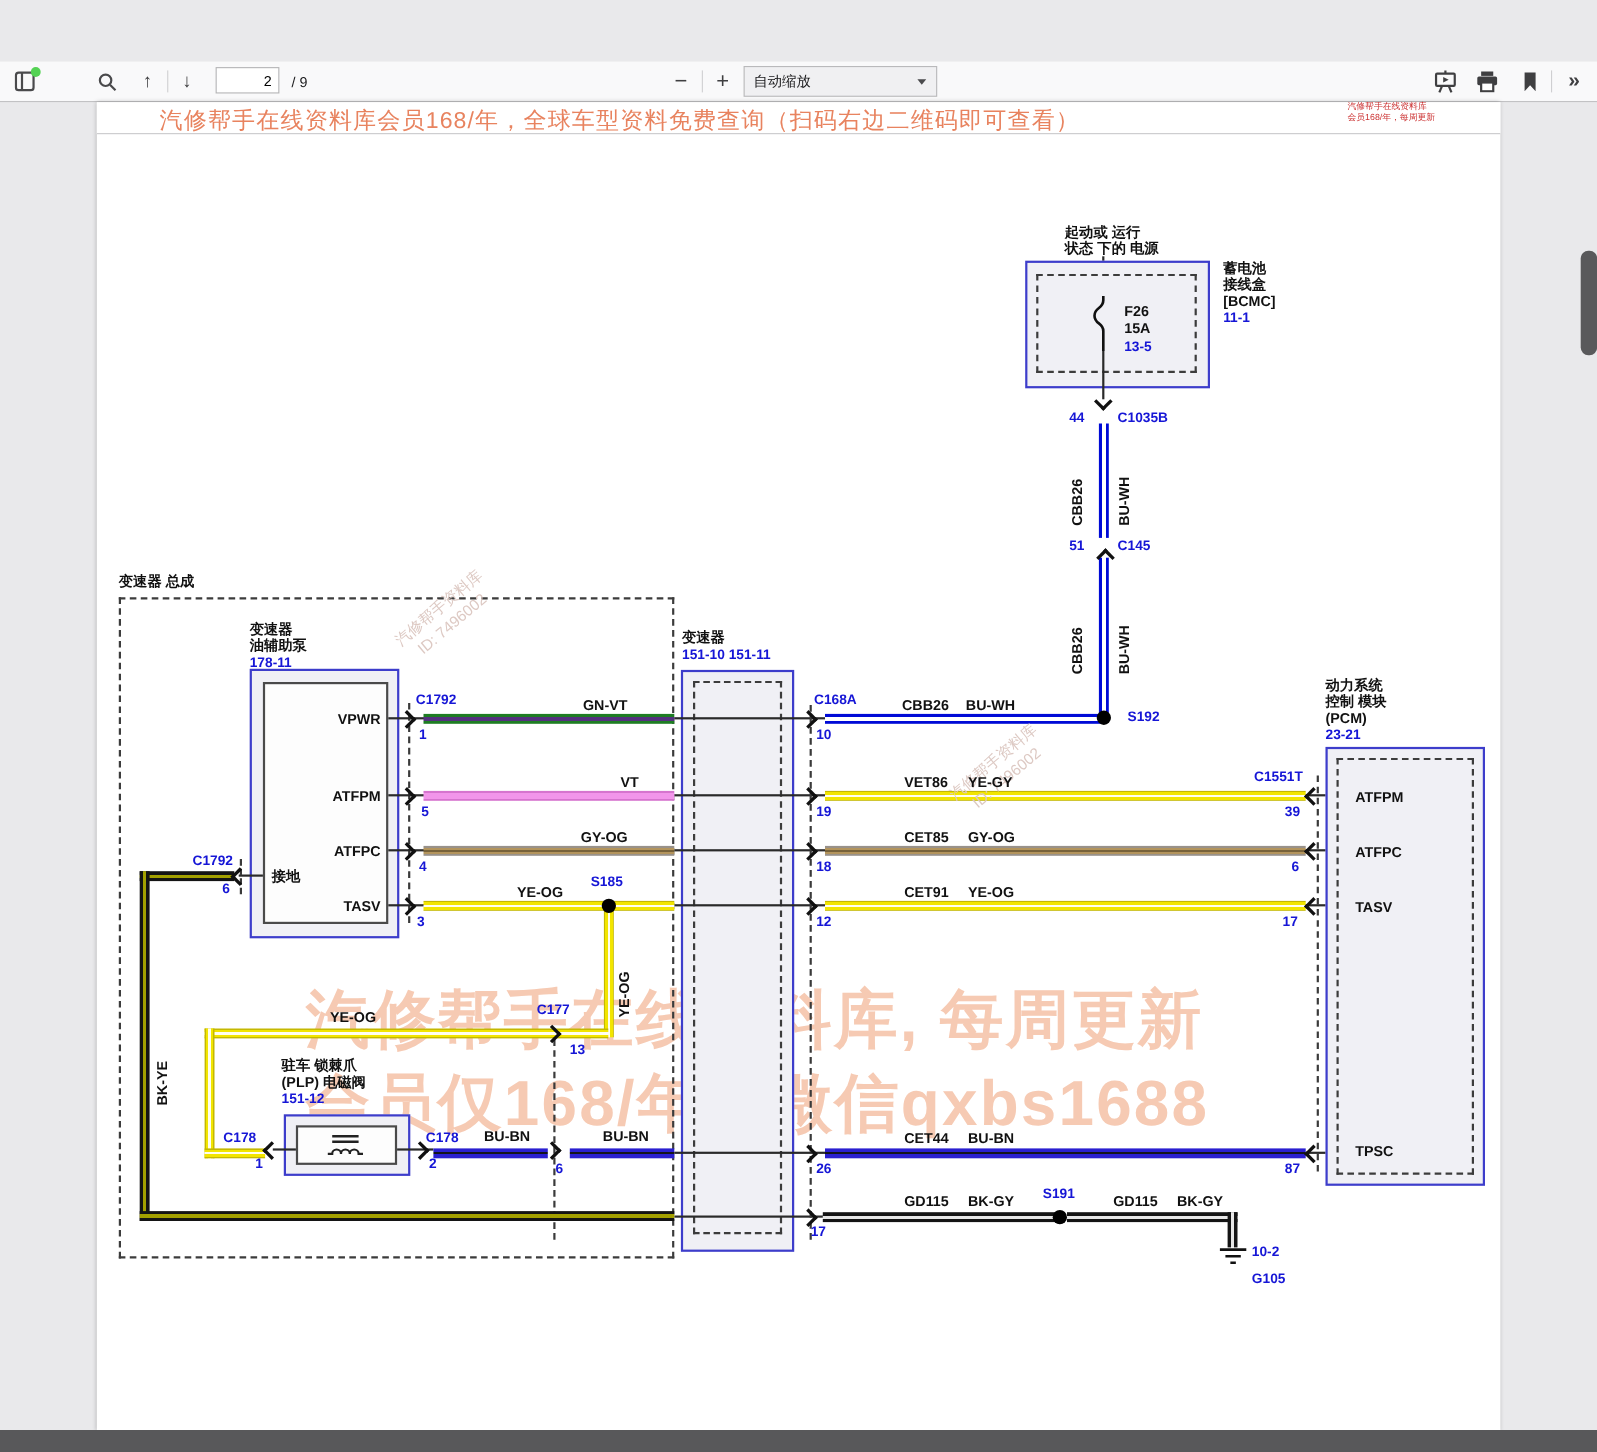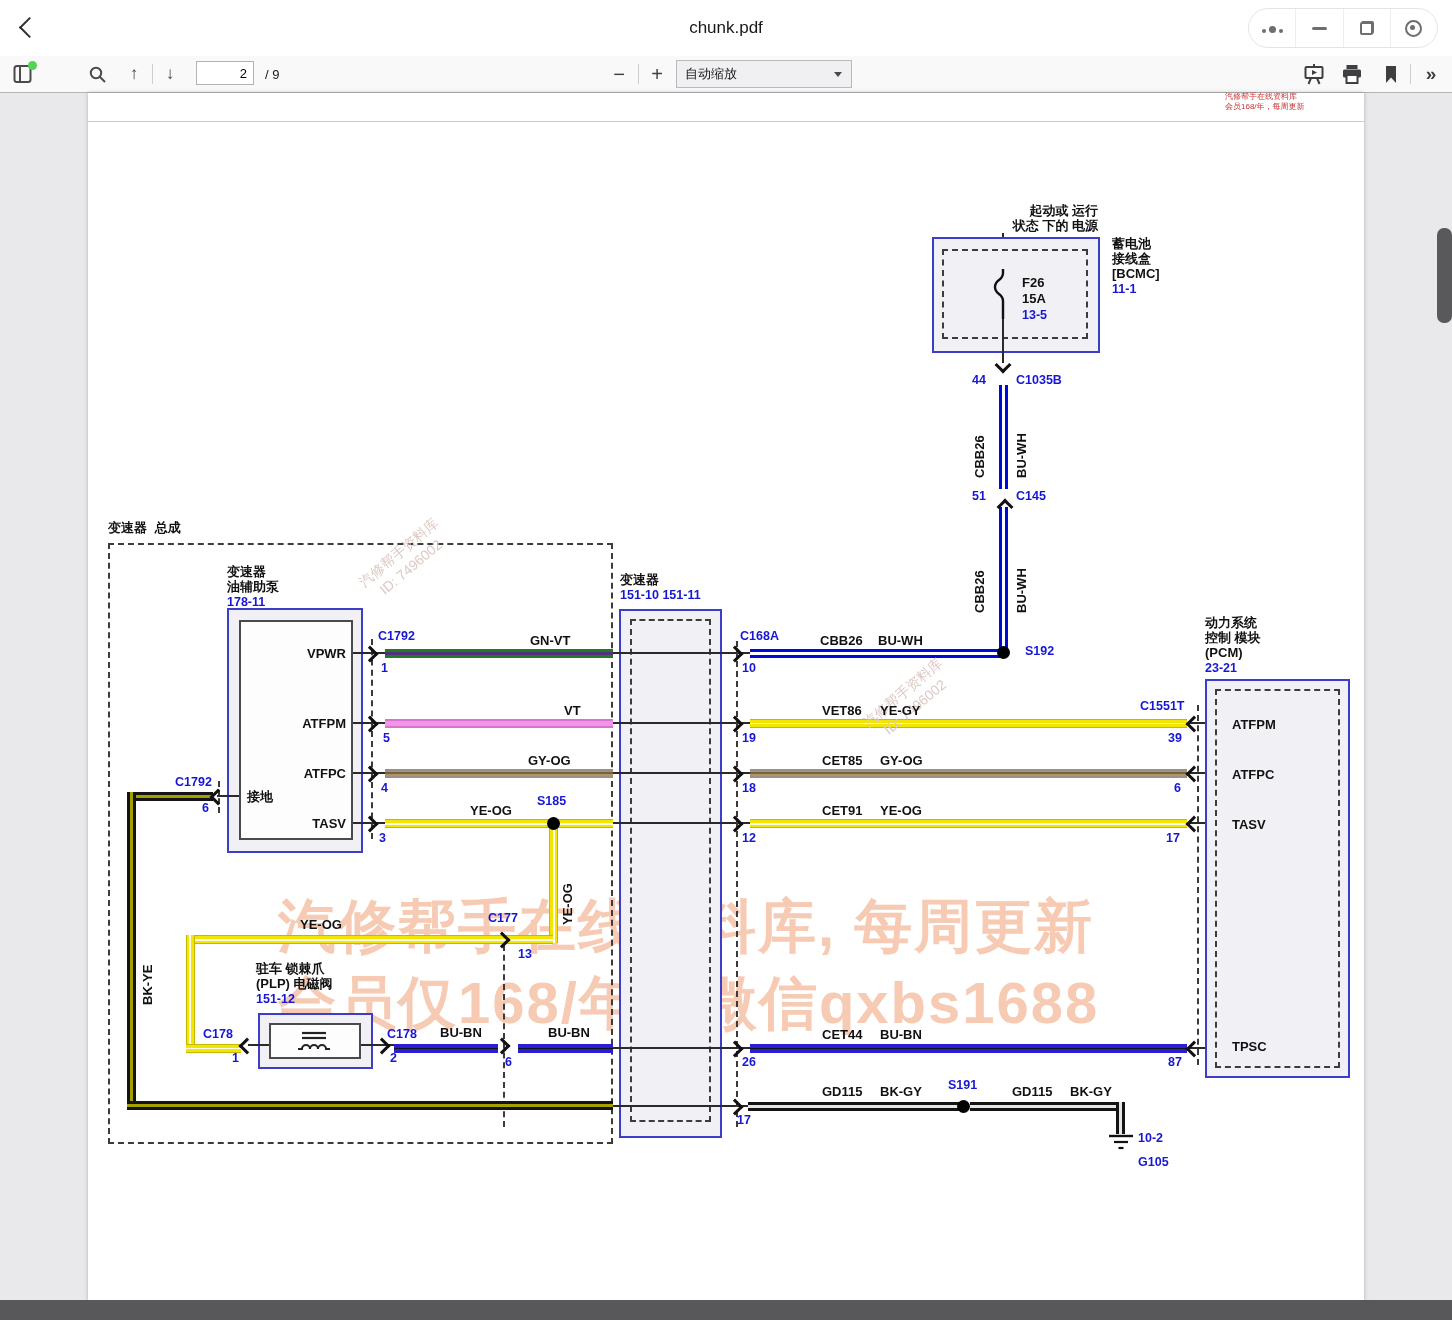--- a/index.html
+++ b/index.html
@@ -69,41 +69,20 @@
   .bl{position:absolute;color:#1616d6;font-weight:bold;font-size:12.5px;white-space:nowrap;z-index:3;}
   .bk{position:absolute;color:#111;font-weight:bold;font-size:13px;white-space:nowrap;z-index:3;}
   .cn{position:absolute;color:#111;font-weight:bold;font-size:13px;line-height:15px;white-space:nowrap;z-index:3;}
   .rot{writing-mode:vertical-rl;transform:rotate(180deg);}
 </style>
 </head>
 <body>
 
 <div class="app">
 
-  <div class="titlebar">
-    <div class="back"></div>
-    <div class="doc-title">chunk.pdf</div>
-    <div class="winpill">
-      <div class="seg">
-          <span class="dots"><span class="s"></span><span class="b"></span><span class="s"></span></span>
-        </div>
-      <div class="seg">
-          <span class="minbar"></span>
-        </div>
-      <div class="seg">
-          <span class="restore">
-            <i class="a"></i>
-            <i class="c"></i>
-          </span>
-        </div>
-      <div class="seg">
-          <span class="target"></span>
-        </div>
-    </div>
-  </div>
 
   <div class="toolbar">
     <div class="tb-it" style="left:8px;width:30px;">
       <svg width="20" height="22" viewBox="0 0 20 22">
           <rect x="1.5" y="3" width="16" height="16" rx="2.5" fill="none" stroke="#4a4a4c" stroke-width="2"></rect>
           <line x1="7" y1="3" x2="7" y2="19" stroke="#4a4a4c" stroke-width="2"></line>
         </svg>
       <span style="position:absolute;right:1px;top:5px;width:9px;height:9px;border-radius:50%;background:#54d254;"></span>
     </div>
     <div class="tb-it" style="left:84px;width:26px;">
@@ -148,32 +127,33 @@
         </svg>
     </div>
     <div class="tb-sep" style="left:1410px;"></div>
     <div class="tb-it" style="left:1416px;width:30px;font-size:19px;font-weight:bold;">»</div>
   </div>
 
   <div class="viewer">
     <div class="page">
 
       <div class="banner">
+        <span class="banner-main">汽修帮手在线资料库会员168/年，全球车型资料免费查询（扫码右边二维码即可查看）</span>
         <span class="banner-side">
           <span>汽修帮手在线资料库</span><br><span>会员168/年，每周更新</span>
         </span>
       </div>
 
       <div class="wm-big" style="left:190px;top:795px;">汽修帮手在线资料库, 每周更新</div>
       <div class="wm-big" style="left:190px;top:872px;">会员仅168/年，微信qxbs1688</div>
 
       <div class="wm-diag" style="left:268px;top:448px;"><span>汽修帮手资料库</span><br><span>ID: 7496002</span></div>
       <div class="wm-diag" style="left:772px;top:588px;"><span>汽修帮手资料库</span><br><span>ID: 7496002</span></div>
 
-      <div class="cn" style="left:880px;top:110px;width:130px;text-align:right;">
+      <div class="cn" style="left:880px;top:110px;width:130px;text-align:left;">
         <span>起动或 运行</span><br><span>状态 下的 电源</span>
       </div>
       <div class="tlv" style="left:914px;top:140px;height:36px;"></div>
       <div class="dg bluebox" style="left:844px;top:144px;width:168px;height:116px;">
         <div class="dashinner" style="left:8px;top:10px;width:146px;height:90px;"></div>
       </div>
       <svg class="dg" style="left:903px;top:176px;" width="24" height="50" viewBox="0 0 24 50">
         <path d="M12 0 v4 c0 8 -8 6 -8 14 c0 8 8 6 8 14 v18" fill="none" stroke="#111" stroke-width="2.4"></path>
       </svg>
       <div class="tlv" style="left:914px;top:226px;height:44px;"></div>
@@ -193,21 +173,21 @@
       <div class="bk rot" style="left:926px;top:305px;height:80px;">BU-WH</div>
       <div class="bl" style="left:884px;top:396px;">51</div>
       <div class="bl" style="left:928px;top:396px;">C145</div>
       <div class="ar ar-u" style="left:911px;top:408px;"></div>
       <div class="wirev wv-buwh" style="left:911px;top:414px;height:145px;"></div>
       <div class="bk rot" style="left:884px;top:440px;height:80px;">CBB26</div>
       <div class="bk rot" style="left:926px;top:440px;height:80px;">BU-WH</div>
       <div class="dot" style="left:909px;top:553px;"></div>
       <div class="bl" style="left:937px;top:551px;">S192</div>
 
-      <div class="cn" style="left:20px;top:428px;font-family:Liberation Mono, monospace;">变速器 总成</div>
+      <div class="cn" style="left:20px;top:428px;">变速器 总成</div>
       <div class="dg dashbox" style="left:20px;top:450px;width:505px;height:601px;z-index:0;"></div>
 
       <div class="cn" style="left:139px;top:471px;">
         <span>变速器</span><br><span>油辅助泵</span>
       </div>
       <div class="bl" style="left:139px;top:502px;">178-11</div>
       <div class="dg bluebox" style="left:139px;top:515px;width:136px;height:245px;"></div>
       <div class="dg solidinner" style="left:151px;top:527px;width:114px;height:220px;"></div>
       <div class="bk" style="left:183px;top:553px;width:75px;text-align:right;">VPWR</div>
       <div class="bk" style="left:183px;top:623px;width:75px;text-align:right;">ATFPM</div>

